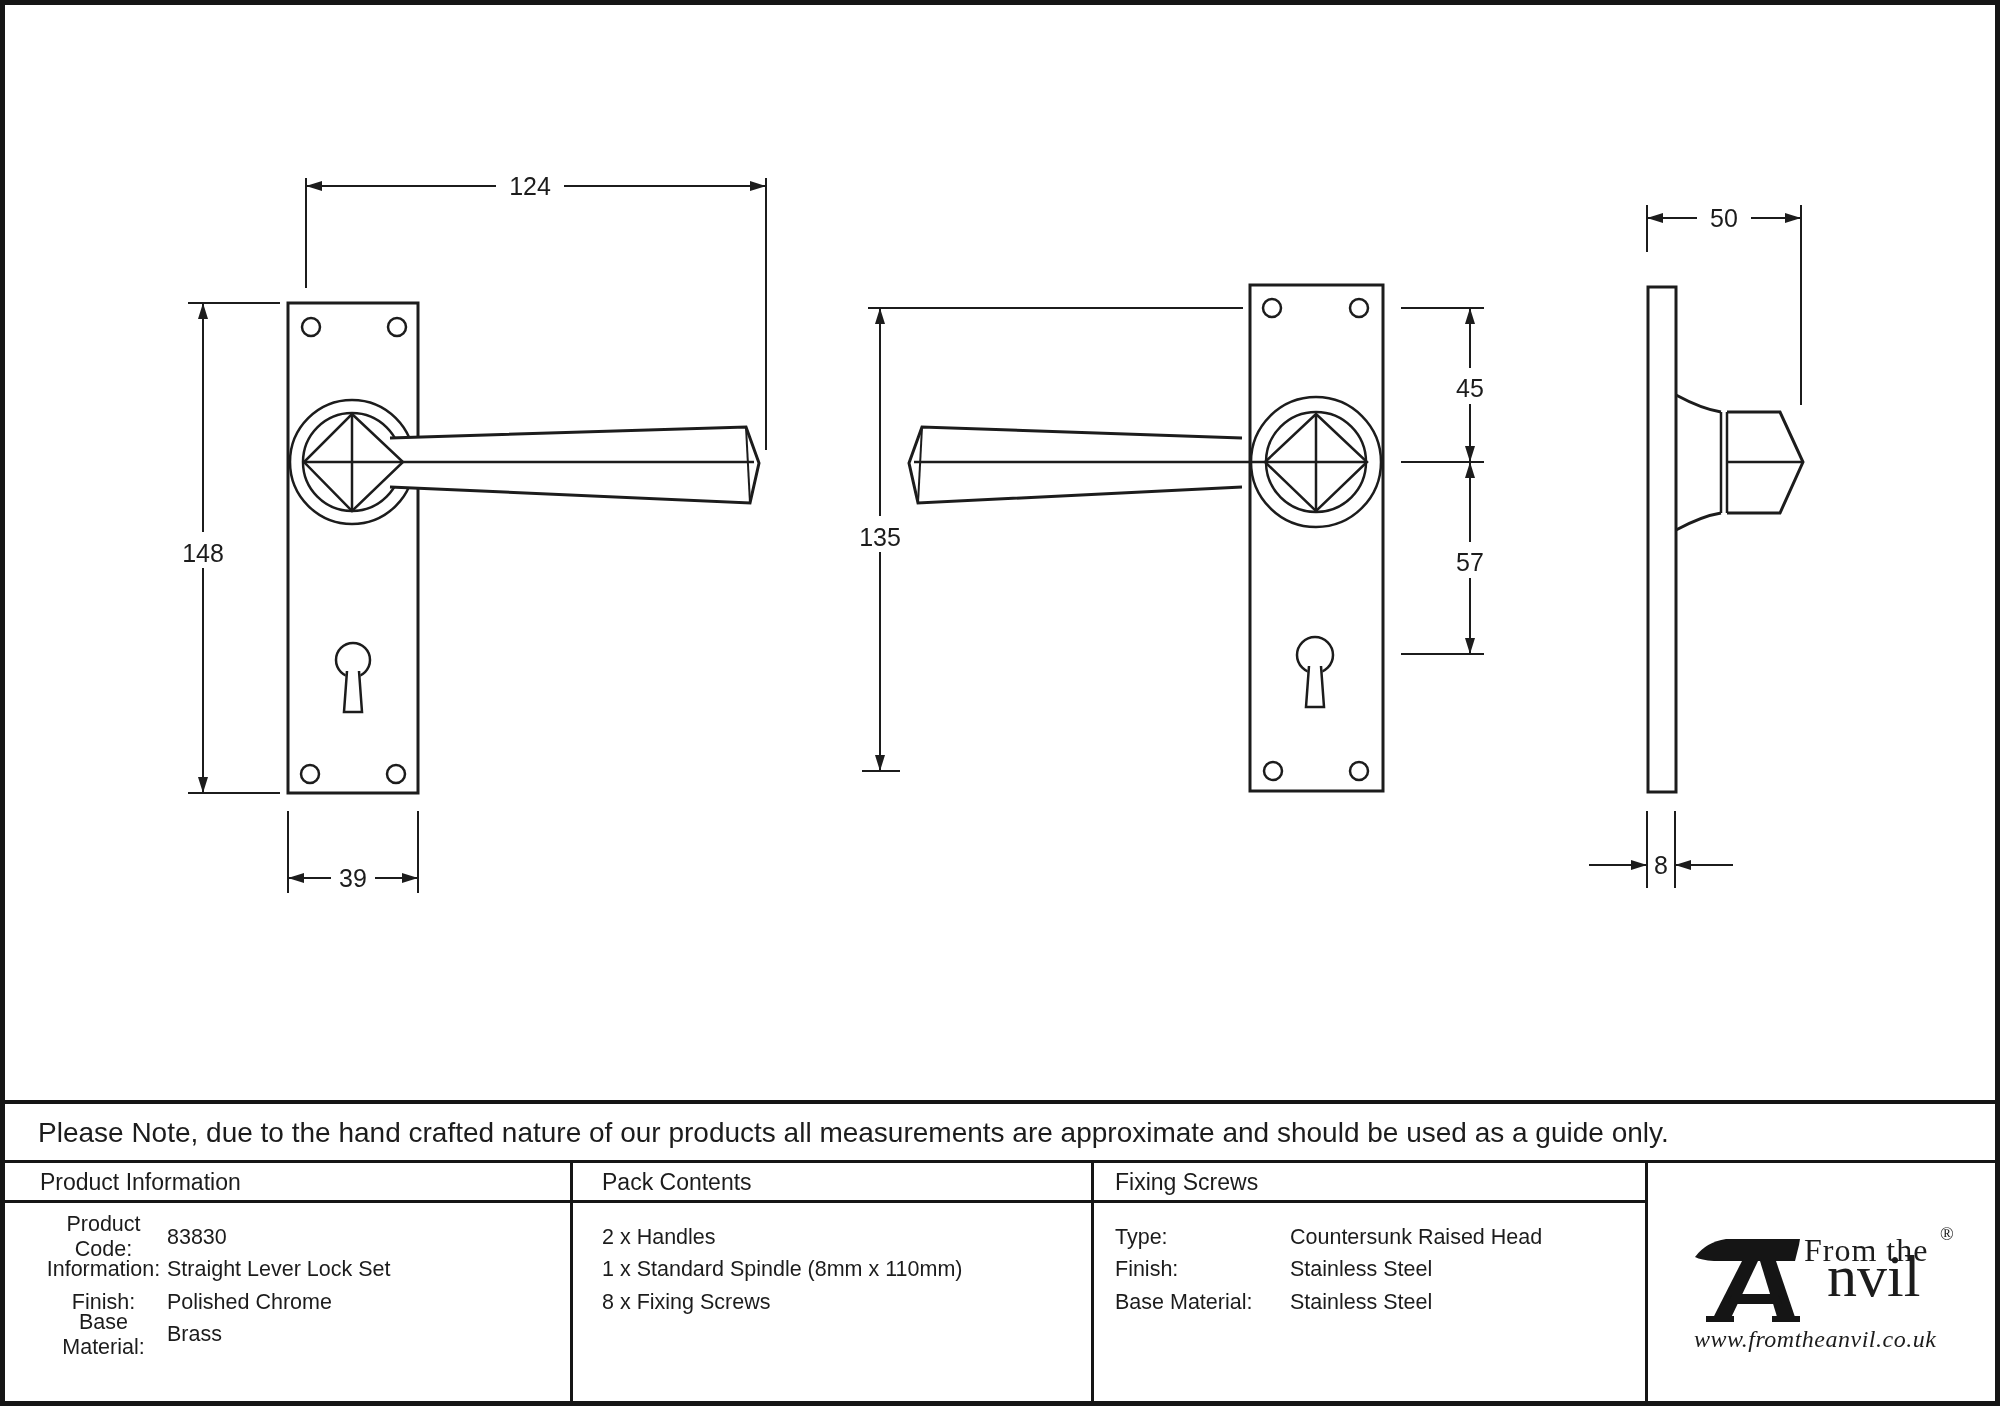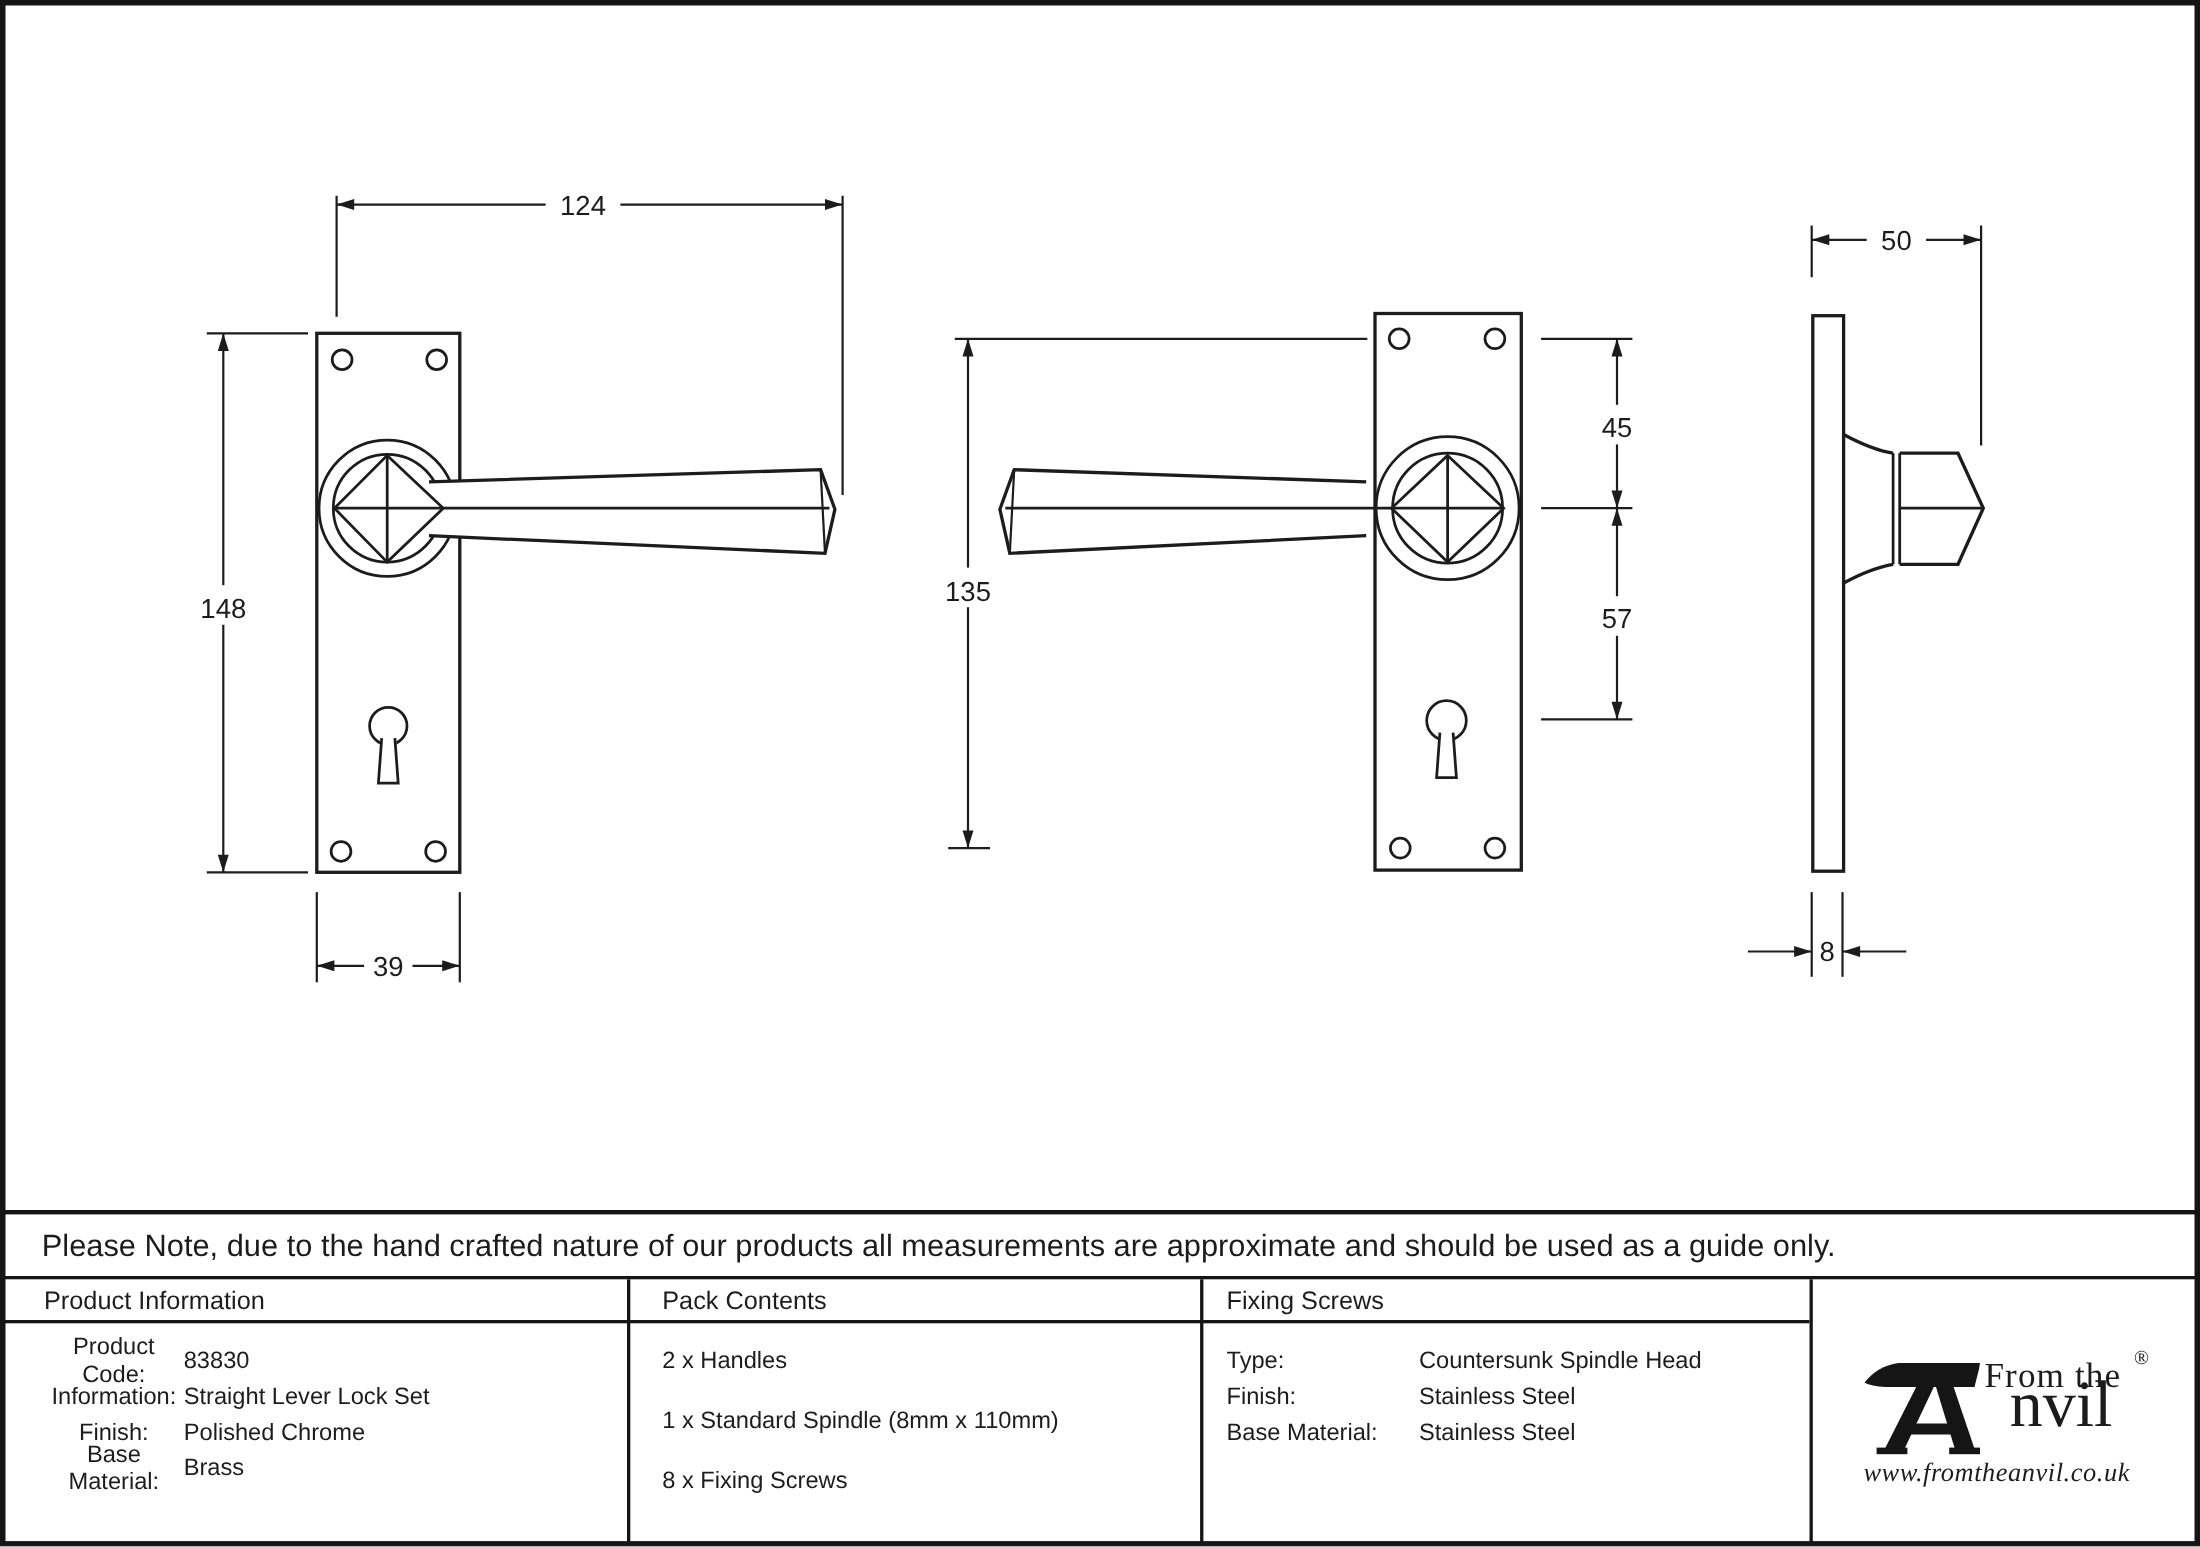--- a/index.html
+++ b/index.html
@@ -192,30 +192,30 @@
     <div class="kv-row">
       <span class="kv-label">Finish:</span>
       <span class="kv-value">Polished Chrome</span>
     </div>
     <div class="kv-row">
       <span class="kv-label">Base Material:</span>
       <span class="kv-value">Brass</span>
     </div>
   </div>
 
-  <div class="kv-col" style="left:602px;top:1221px;width:470px;gap:22px;">
+  <div class="kv-col" style="left:602px;top:1221px;width:470px;">
     <div class="pc-item">2 x Handles</div>
     <div class="pc-item">1 x Standard Spindle (8mm x 110mm)</div>
     <div class="pc-item">8 x Fixing Screws</div>
   </div>
 
   <div class="kv-col fs" style="left:1115px;top:1221px;width:520px;">
     <div class="kv-row">
       <span class="kv-label">Type:</span>
-      <span class="kv-value">Countersunk Spindle Head</span>
+      <span class="kv-value">Countersunk Raised Head</span>
     </div>
     <div class="kv-row">
       <span class="kv-label">Finish:</span>
       <span class="kv-value">Stainless Steel</span>
     </div>
     <div class="kv-row">
       <span class="kv-label">Base Material:</span>
       <span class="kv-value">Stainless Steel</span>
     </div>
   </div>

